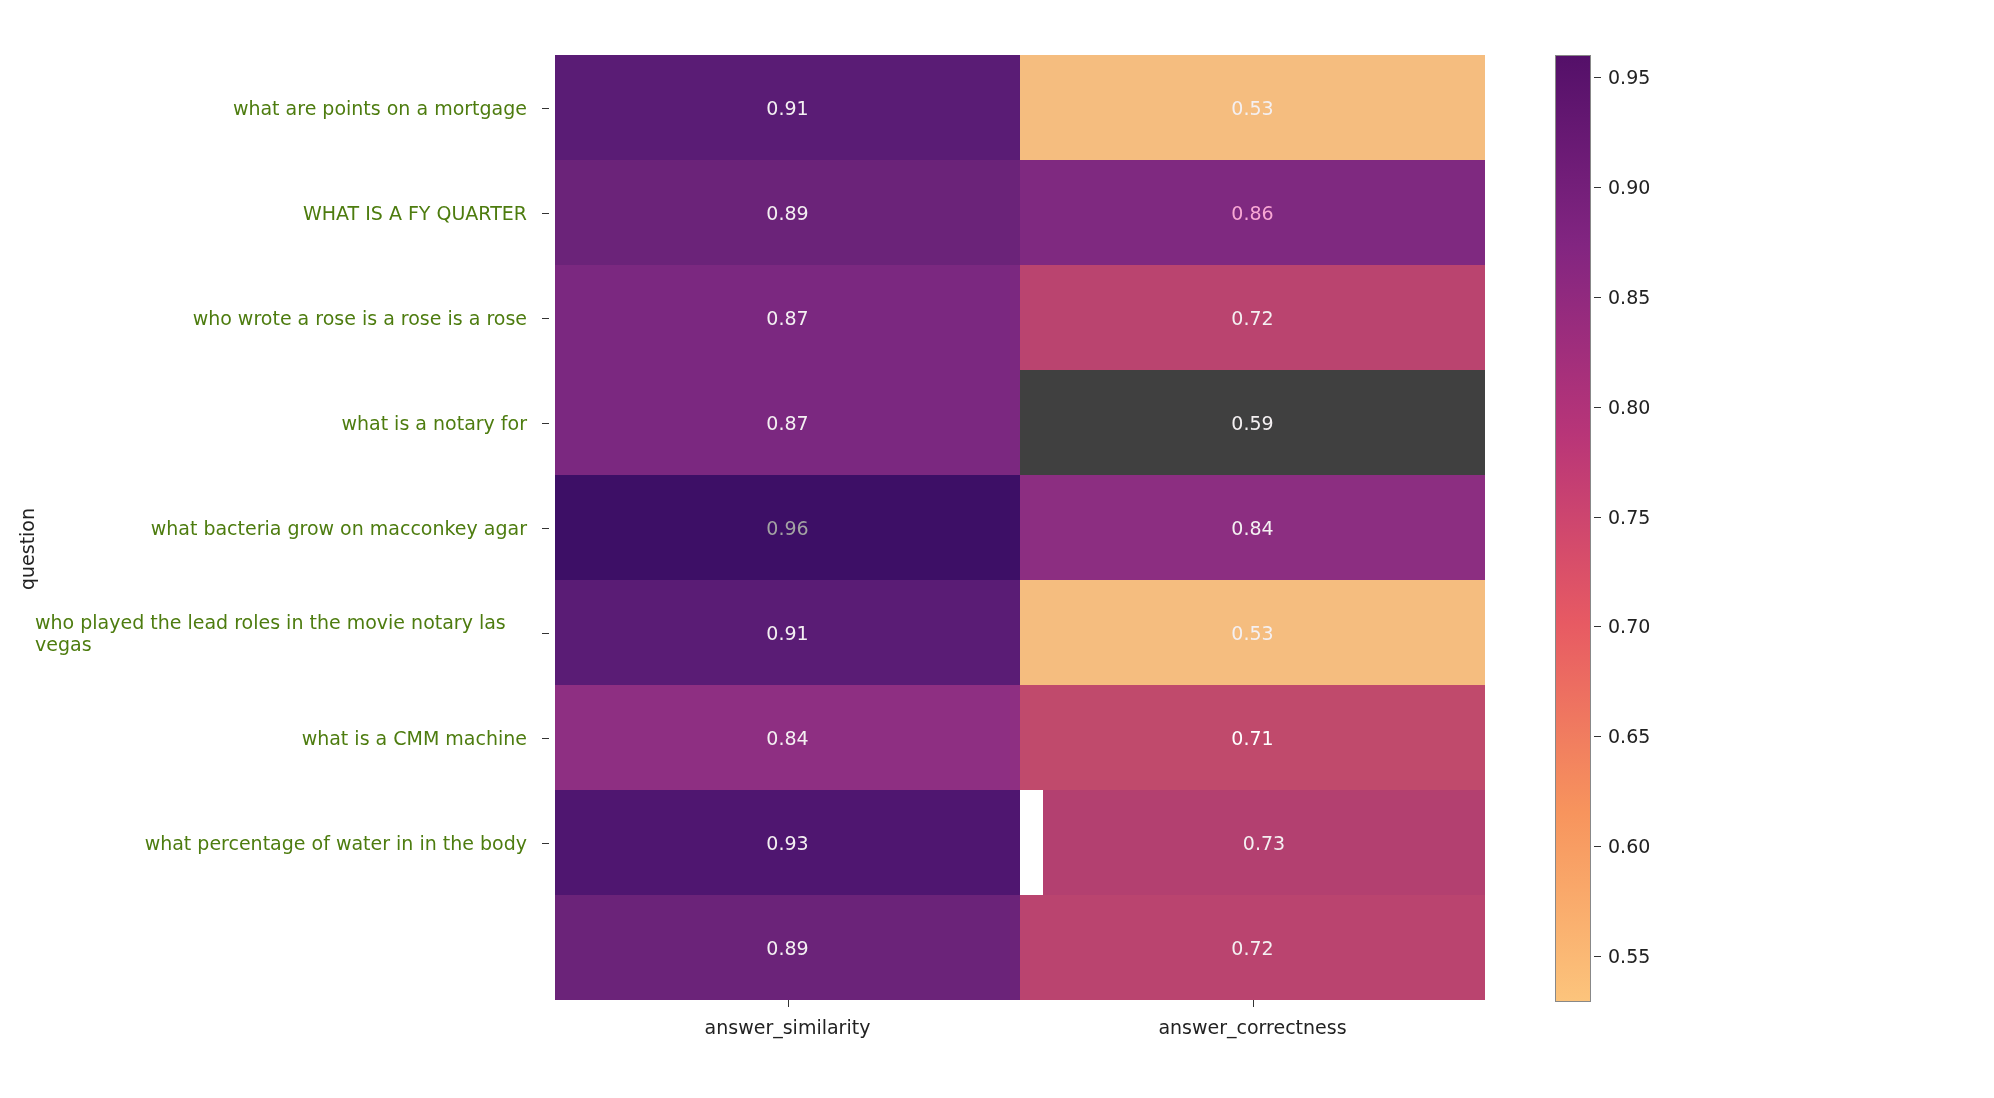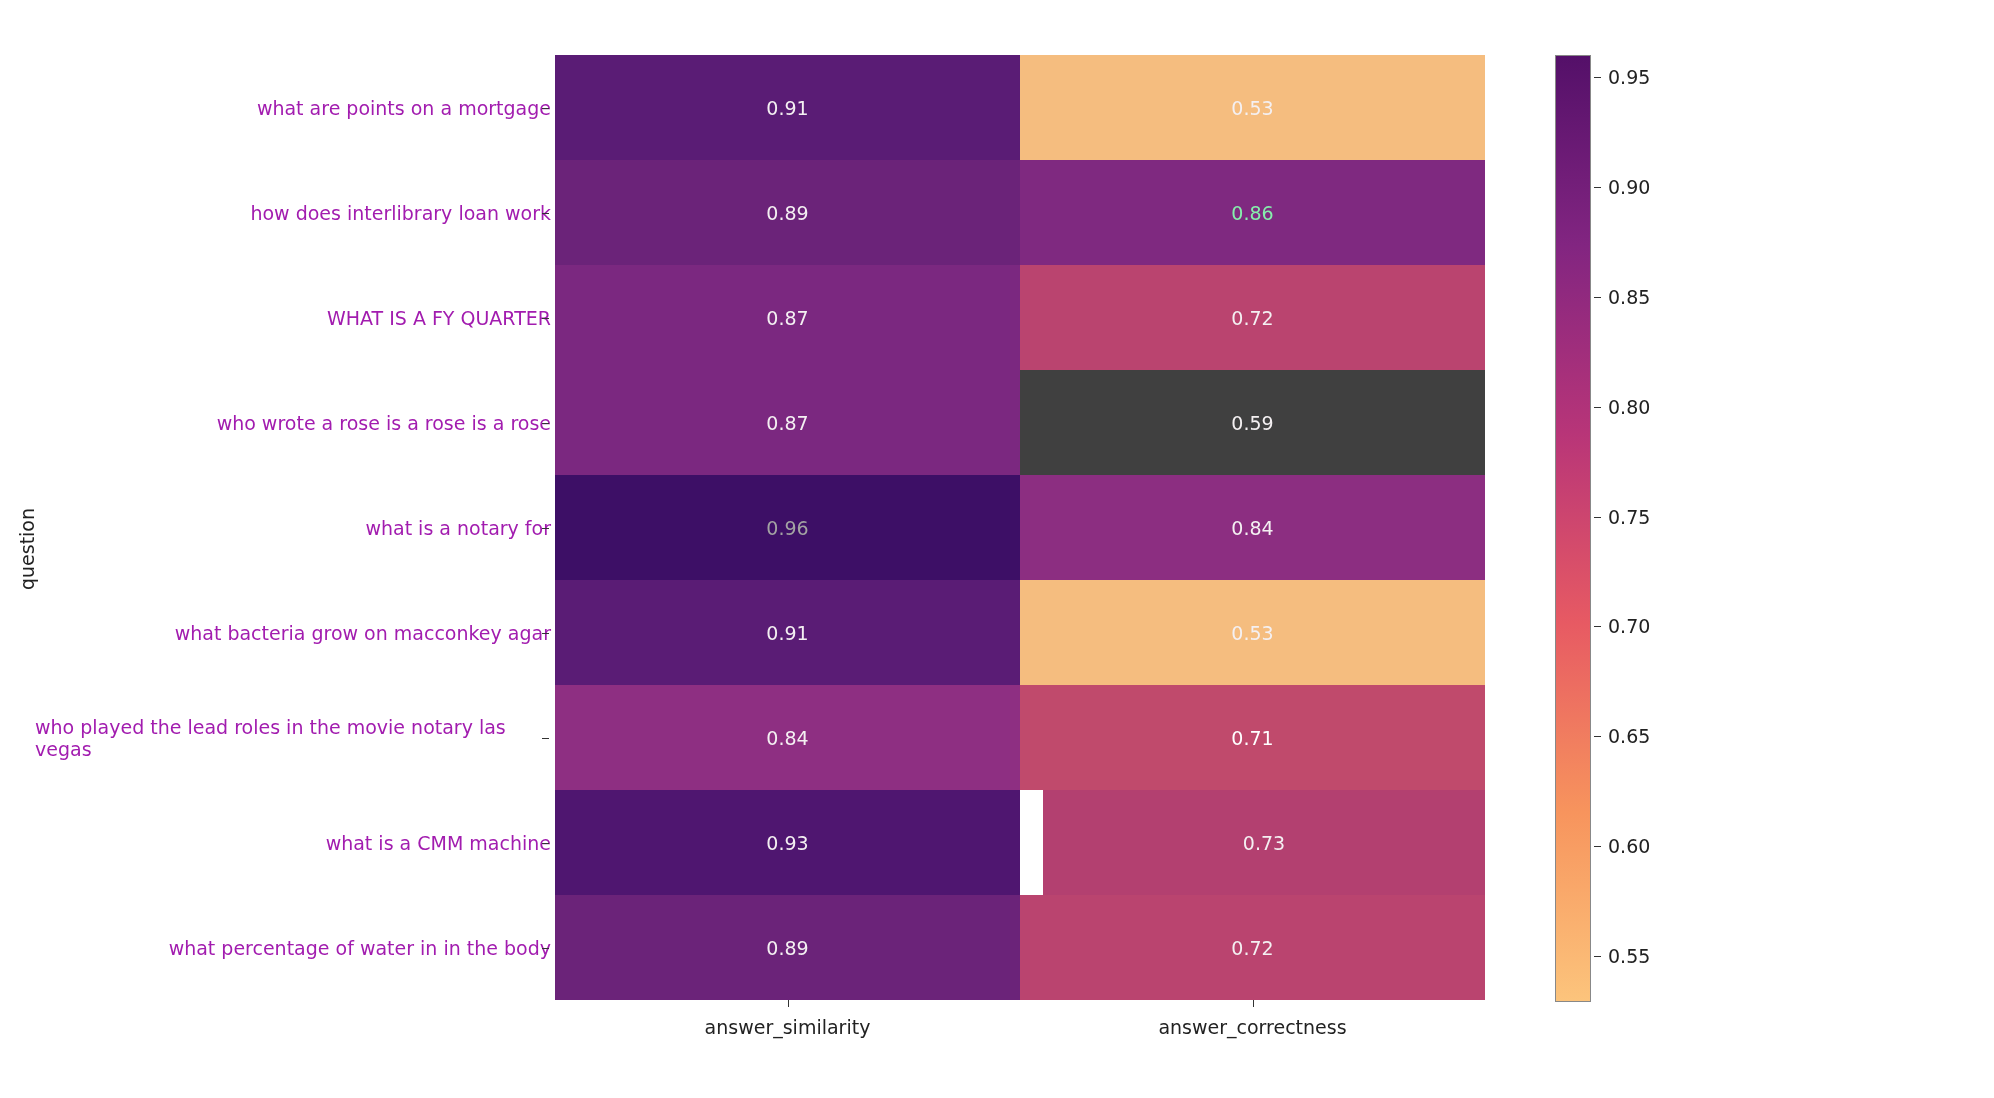--- a/index.html
+++ b/index.html
@@ -41,23 +41,23 @@
   width: 520px;
   height: 945px;
   display: grid;
   grid-template-rows: repeat(9, 1fr);
 }
 .y-tick {
   position: relative;
   display: flex;
   align-items: center;
   justify-content: flex-end;
-  padding-right: 4px;
-  font-size: 19px;
-  color: #a21caf;
+  padding-right: 28px;
+  font-size: 19px;
+  color: #4d7c0f;
 }
 .y-tick::after {
   content: "";
   position: absolute;
   right: 6px;
   top: 50%;
   width: 7px;
   height: 1px;
   background: #333;
 }
@@ -140,35 +140,34 @@
 <body>
 
 <div class="plot-wrap">
 
   <div class="y-axis-label">
     <span>question</span>
   </div>
 
   <div class="y-ticks" id="y-ticks">
       <div class="y-tick">what are points on a mortgage</div>
-      <div class="y-tick">how does interlibrary loan work</div>
       <div class="y-tick">WHAT IS A FY QUARTER</div>
       <div class="y-tick">who wrote a rose is a rose is a rose</div>
       <div class="y-tick">what is a notary for</div>
       <div class="y-tick">what bacteria grow on macconkey agar</div>
       <div class="y-tick">who played the lead roles in the movie notary las vegas</div>
       <div class="y-tick">what is a CMM machine</div>
       <div class="y-tick">what percentage of water in in the body</div>
     </div>
 
   <div class="plot-area" id="heatmap-grid">
       <div class="cell" style="background: rgb(90, 28, 117); color: rgb(244, 240, 242);">0.91</div>
       <div class="cell" style="background: rgb(245, 189, 127); color: rgb(244, 240, 242);">0.53</div>
       <div class="cell" style="background: rgb(107, 35, 121); color: rgb(244, 240, 242);">0.89</div>
-      <div class="cell" style="background: rgb(127, 41, 128); color: #86efac;">0.86</div>
+      <div class="cell" style="background: rgb(127, 41, 128); color: #f9a8d4;">0.86</div>
       <div class="cell" style="background: rgb(123, 40, 128); color: rgb(244, 240, 242);">0.87</div>
       <div class="cell" style="background: rgb(186, 68, 111); color: rgb(244, 240, 242);">0.72</div>
       <div class="cell" style="background: rgb(123, 40, 128); color: rgb(244, 240, 242);">0.87</div>
       <div class="cell" style="background: #404040; color: rgb(244, 240, 242);">0.59</div>
       <div class="cell" style="background: rgb(61, 15, 102); color: #a3a3a3;">0.96</div>
       <div class="cell" style="background: rgb(140, 46, 129); color: rgb(244, 240, 242);">0.84</div>
       <div class="cell" style="background: rgb(90, 28, 117); color: rgb(244, 240, 242);">0.91</div>
       <div class="cell" style="background: rgb(245, 189, 127); color: rgb(244, 240, 242);">0.53</div>
       <div class="cell" style="background: rgb(142, 47, 130); color: rgb(244, 240, 242);">0.84</div>
       <div class="cell" style="background: rgb(192, 74, 108); color: #ffffff;">0.71</div>

